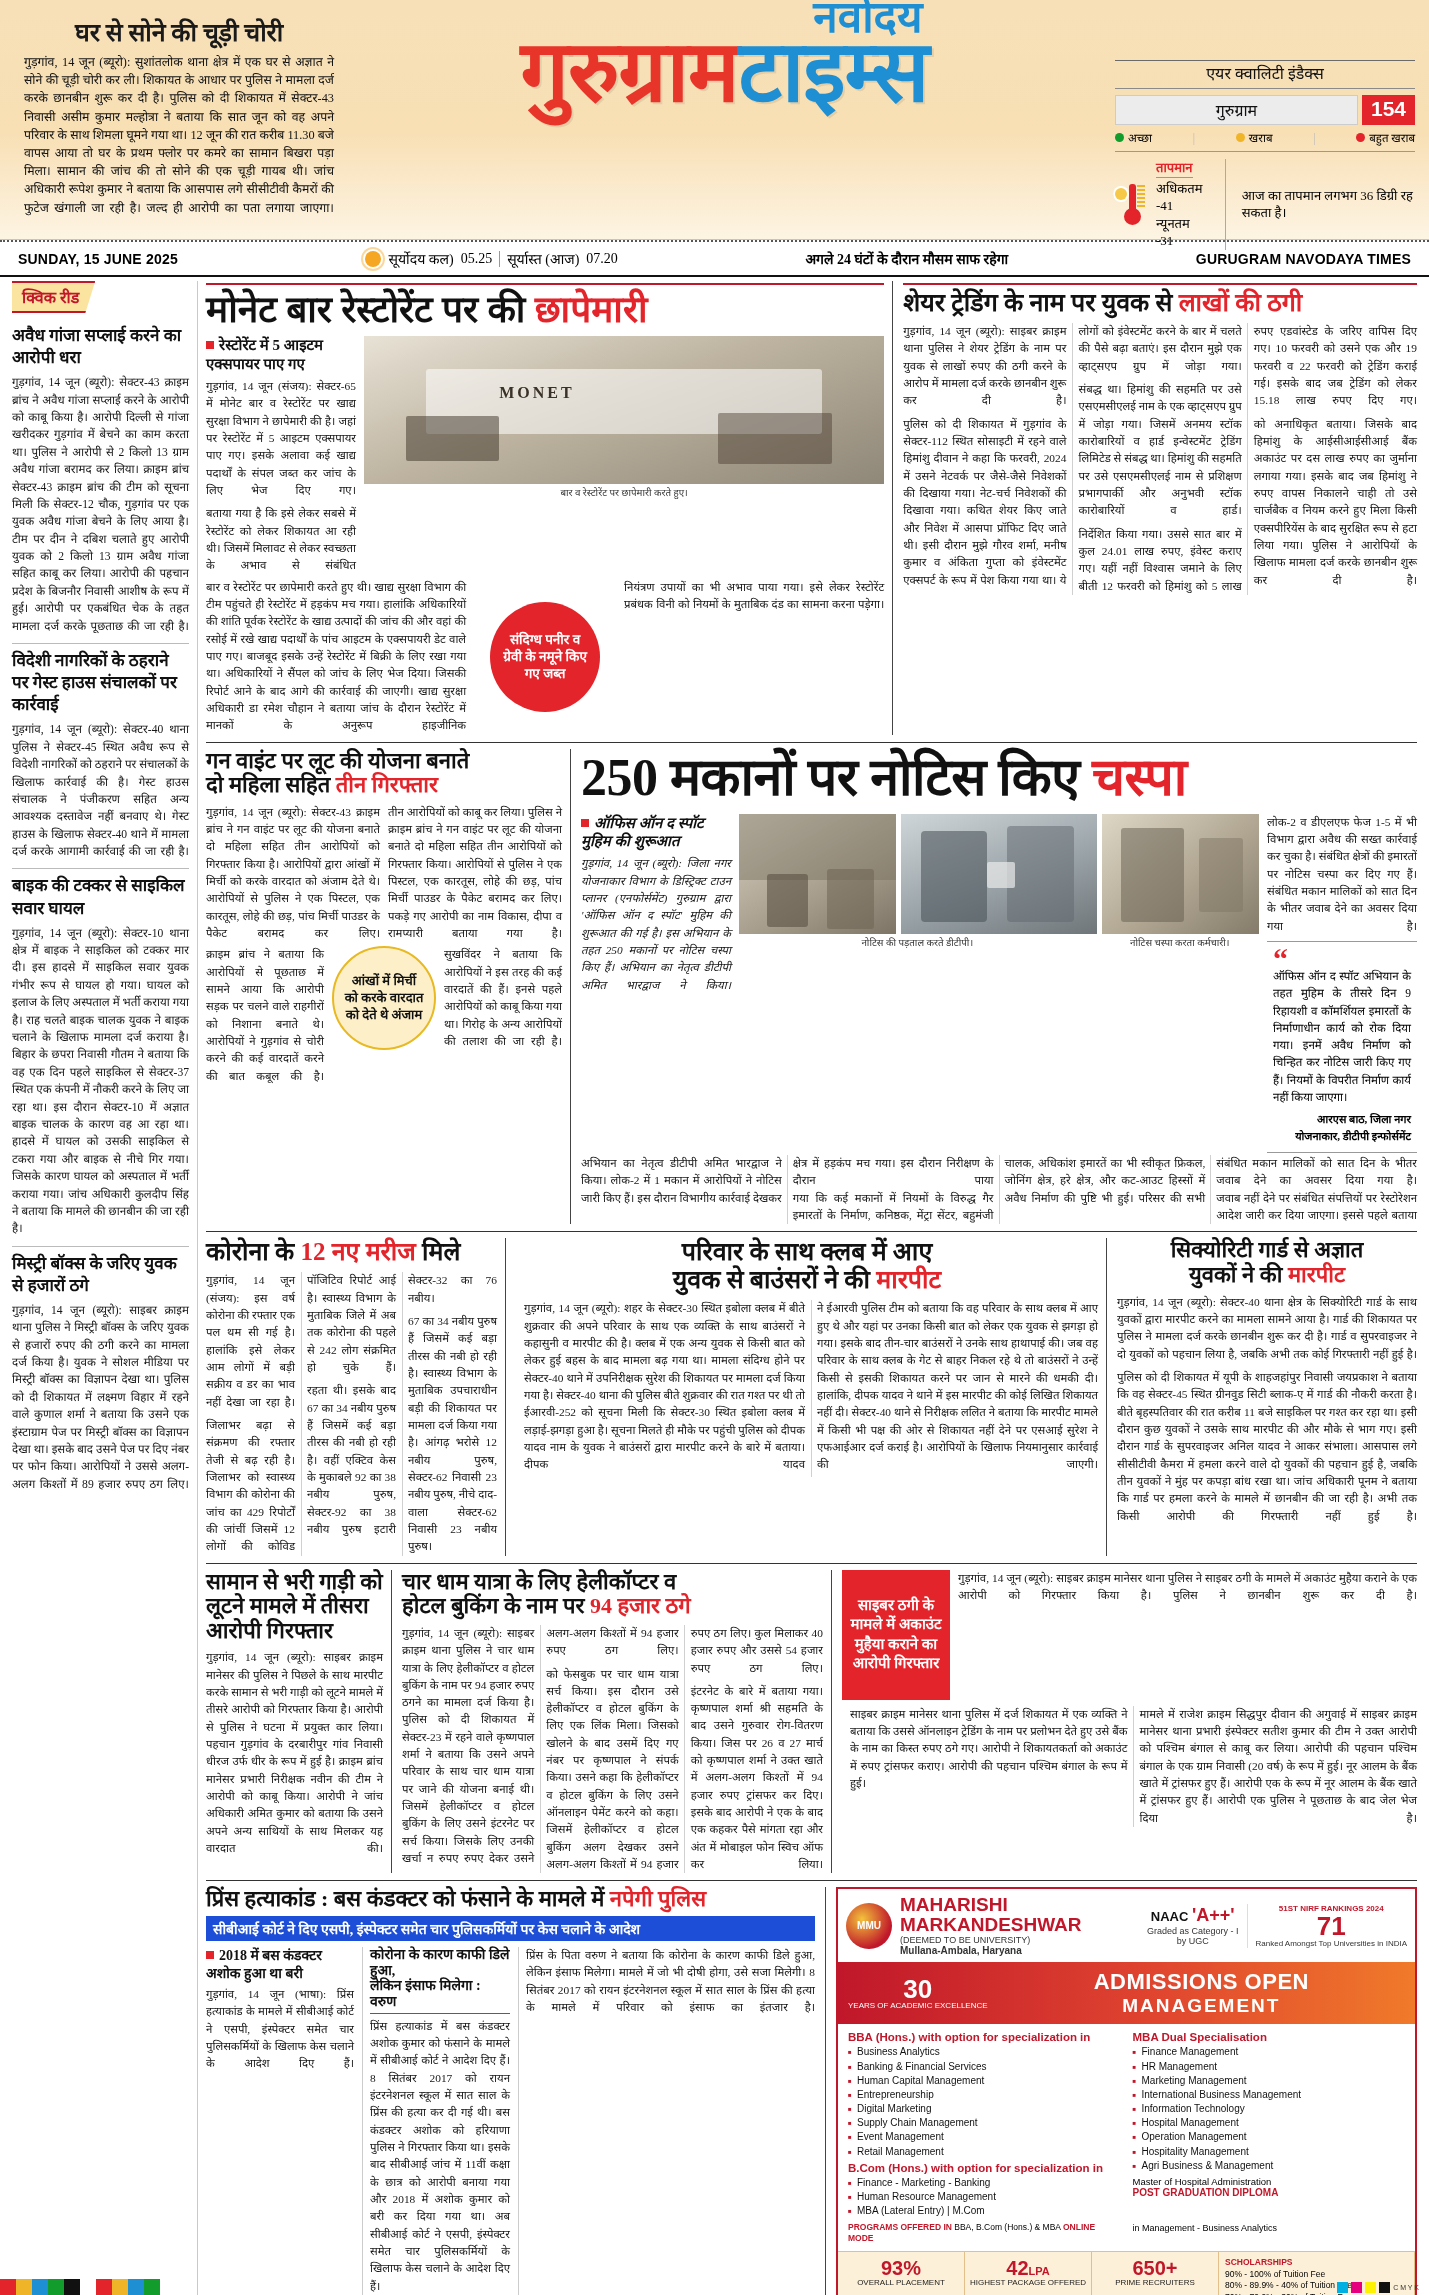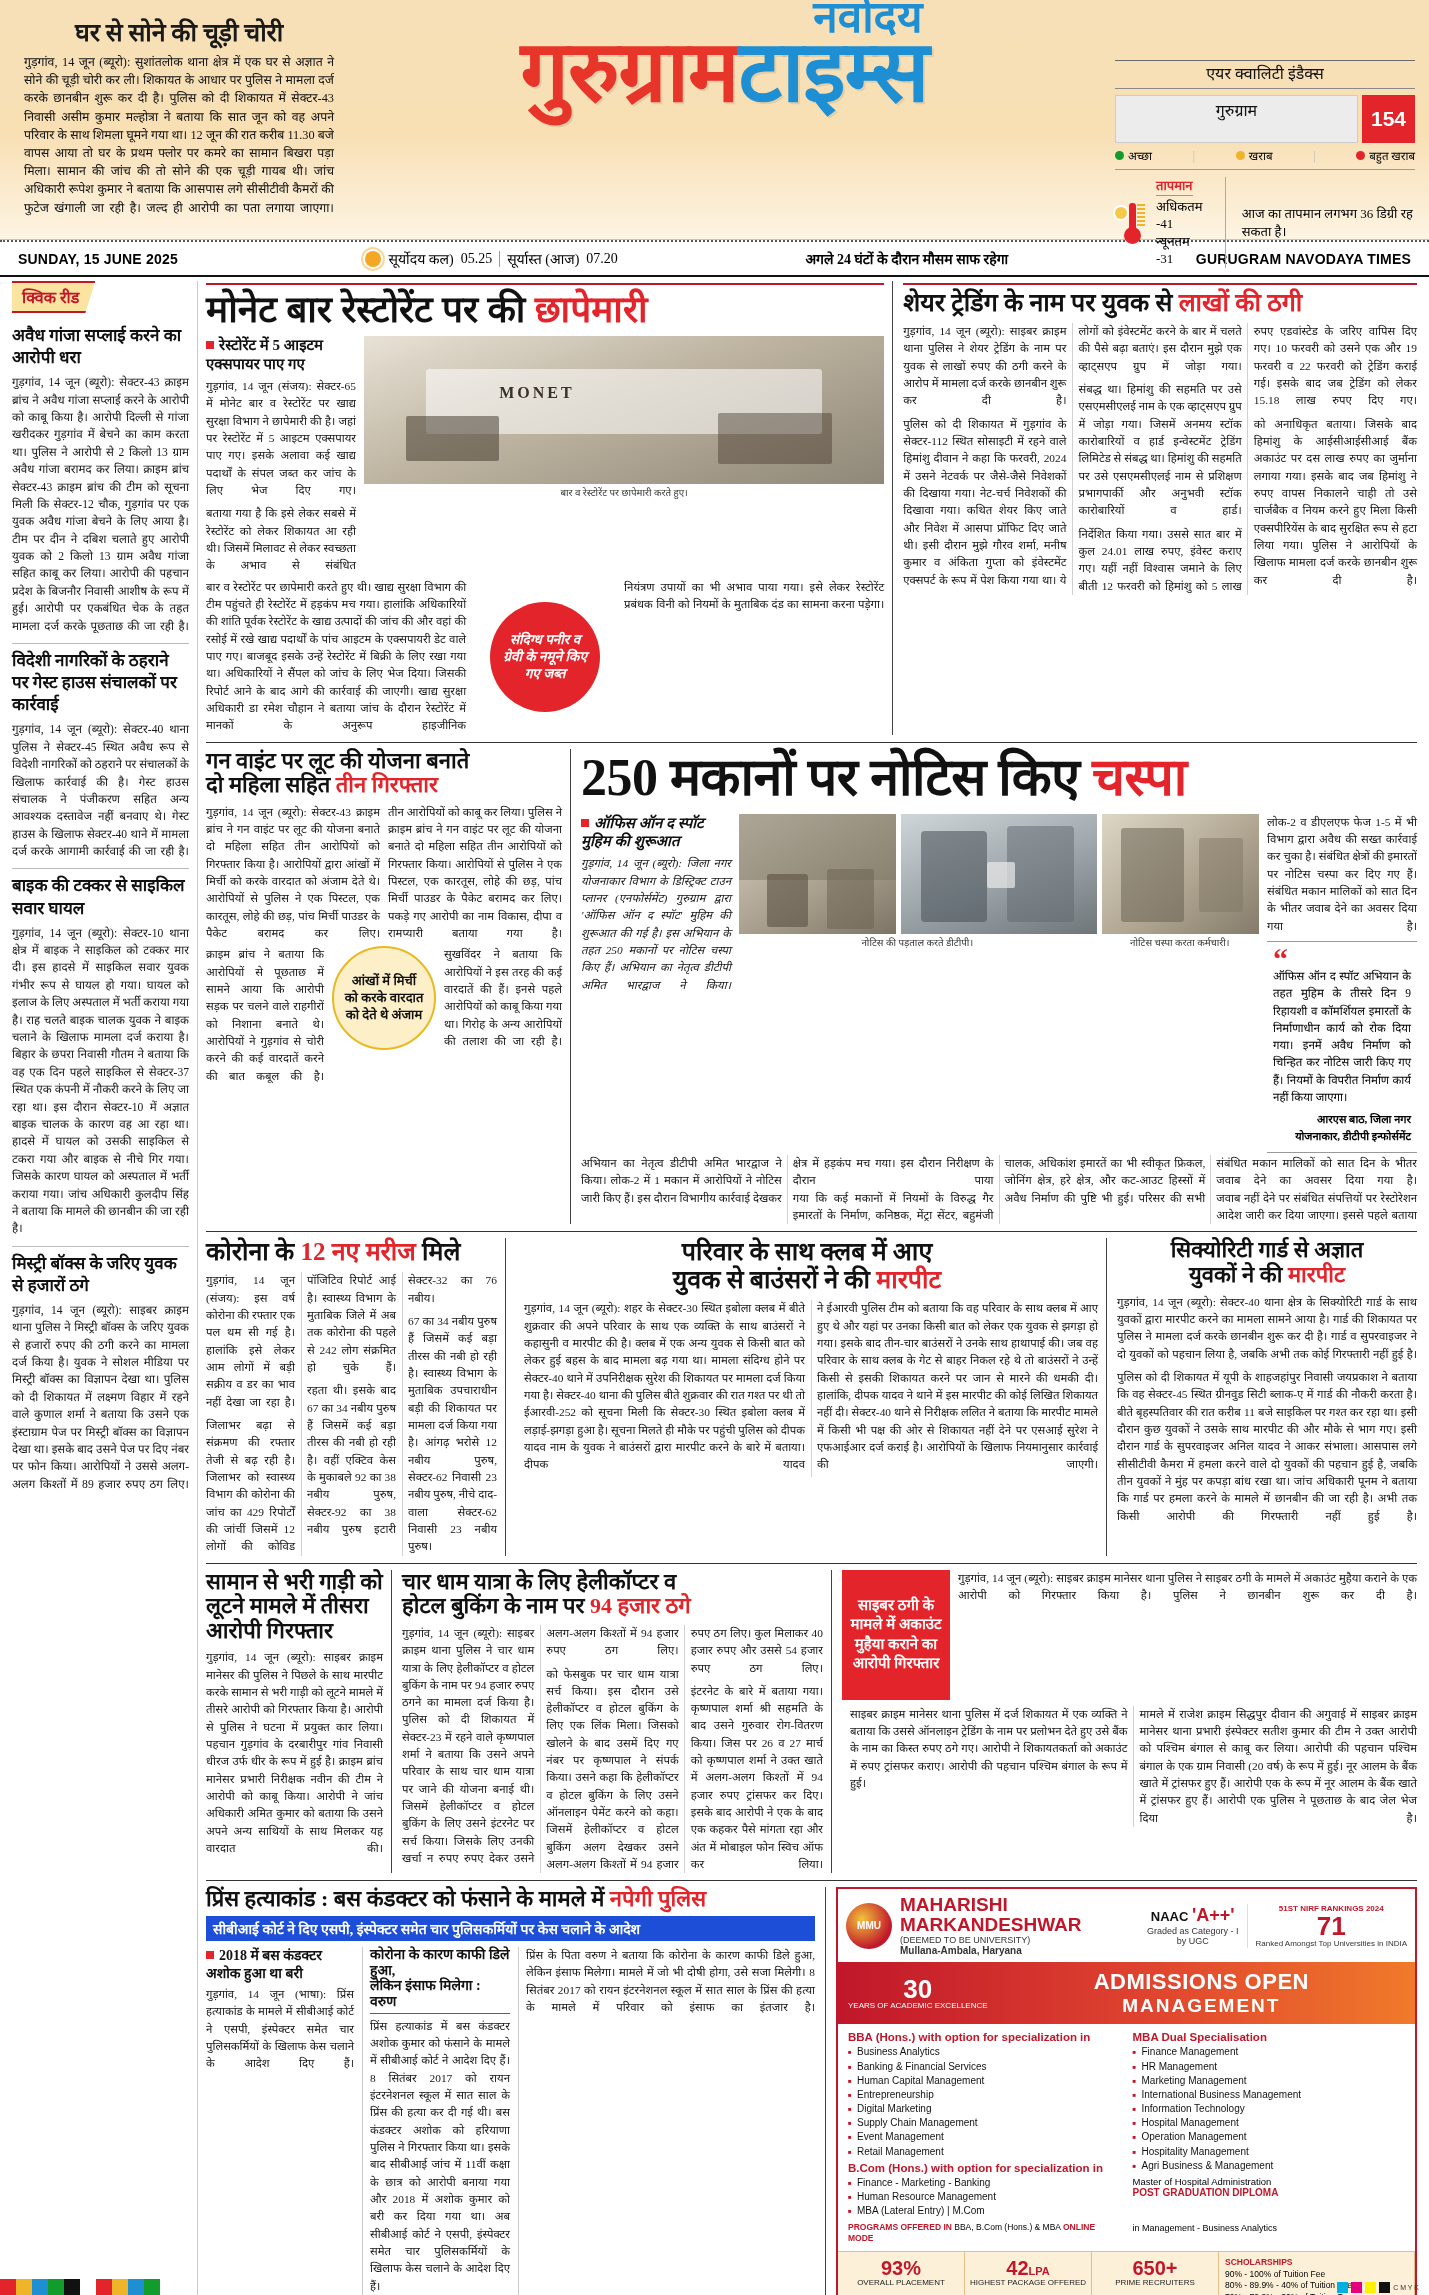--- a/index.html
+++ b/index.html
@@ -61,21 +61,21 @@
     border-bottom: 1.5px solid #8a8a8a; margin-bottom: 6px;
   }
   .aqi-row { display: flex; align-items: stretch; gap: 4px; }
   .aqi-city {
     flex: 1; background: #ececec; border: 1px solid #ccc;
     text-align: center; font-family: "Liberation Serif", serif;
     font-size: 16px; padding: 3px 0; color: #111;
   }
   .aqi-val {
     background: #e3242b; color: #fff; font-weight: 700;
-    font-size: 21px; padding: 11px 9px; line-height: 1.25;
+    font-size: 21px; padding: 1px 9px; line-height: 1.25;
     font-family: "Liberation Sans", sans-serif;
   }
   .aqi-legend {
     display: flex; align-items: center; justify-content: space-between;
     margin-top: 5px; font-family: "Liberation Serif", serif; font-size: 11.5px;
     padding-bottom: 6px; border-bottom: 1px solid #999;
   }
   .lg-item { display: flex; align-items: center; gap: 4px; }
   .dot { width: 9px; height: 9px; border-radius: 50%; display: inline-block; }
   .sep { color: #bbb; }
@@ -174,21 +174,21 @@
   .cap-out {
     font-family: "Liberation Serif", serif; font-size: 9.8px; text-align: center;
     color: #333; padding-top: 2px;
   }
 
   
   .callout-red {
     background: #e3242b; color: #fff; border-radius: 50%;
     font-family: "Liberation Serif", serif; font-weight: 700; font-size: 13.5px;
     line-height: 1.28; display: flex; align-items: center; justify-content: center;
-    text-align: center; padding: 10px; font-style: italic;
+    text-align: center; padding: 10px;
   }
   .callout-yellow {
     background: #fdf0c9; border-radius: 50%; border: 2px solid #e8b923;
     font-family: "Liberation Serif", serif; font-weight: 700; font-size: 13px;
     line-height: 1.3; display:flex; align-items:center; justify-content:center;
     text-align:center; padding: 10px; color: #111;
   }
   .callout-rect {
     background: #e3242b; color: #fff; font-family:"Liberation Serif",serif;
     font-weight:700; font-size: 15px; line-height:1.3; text-align:center;

